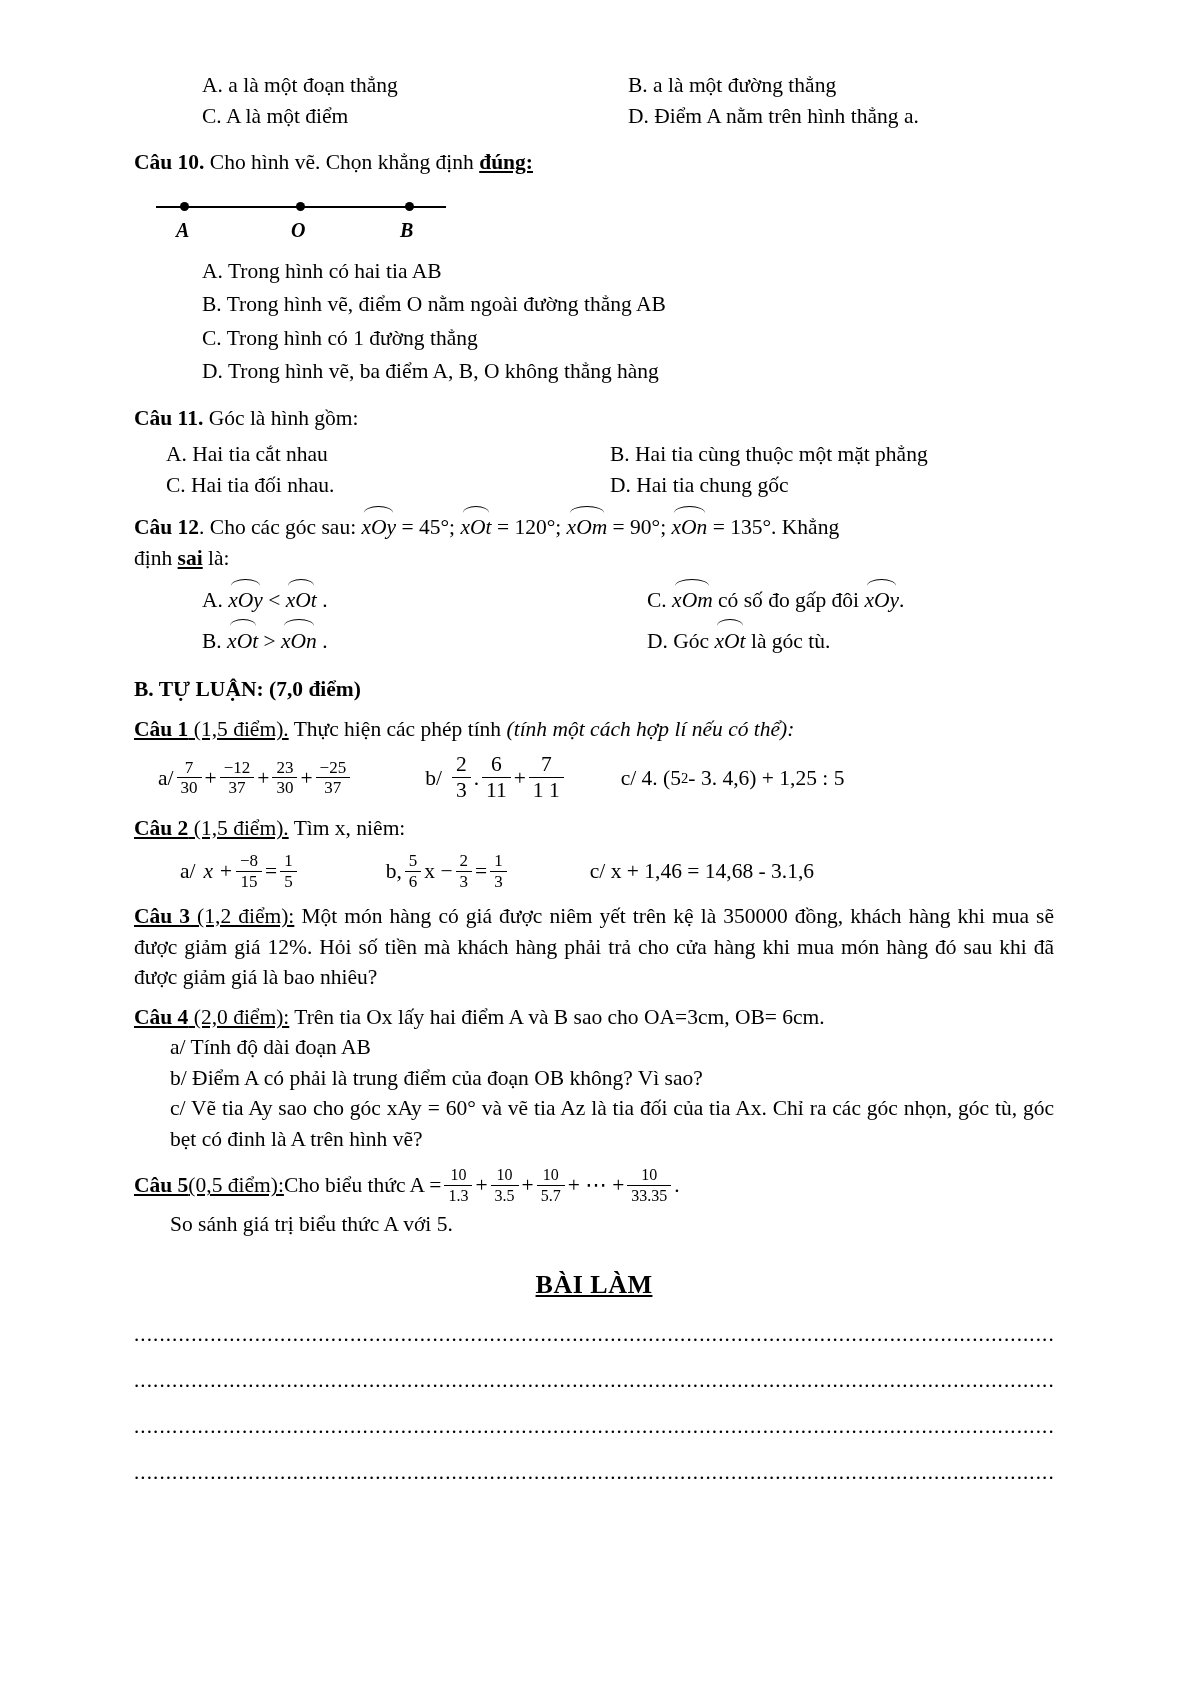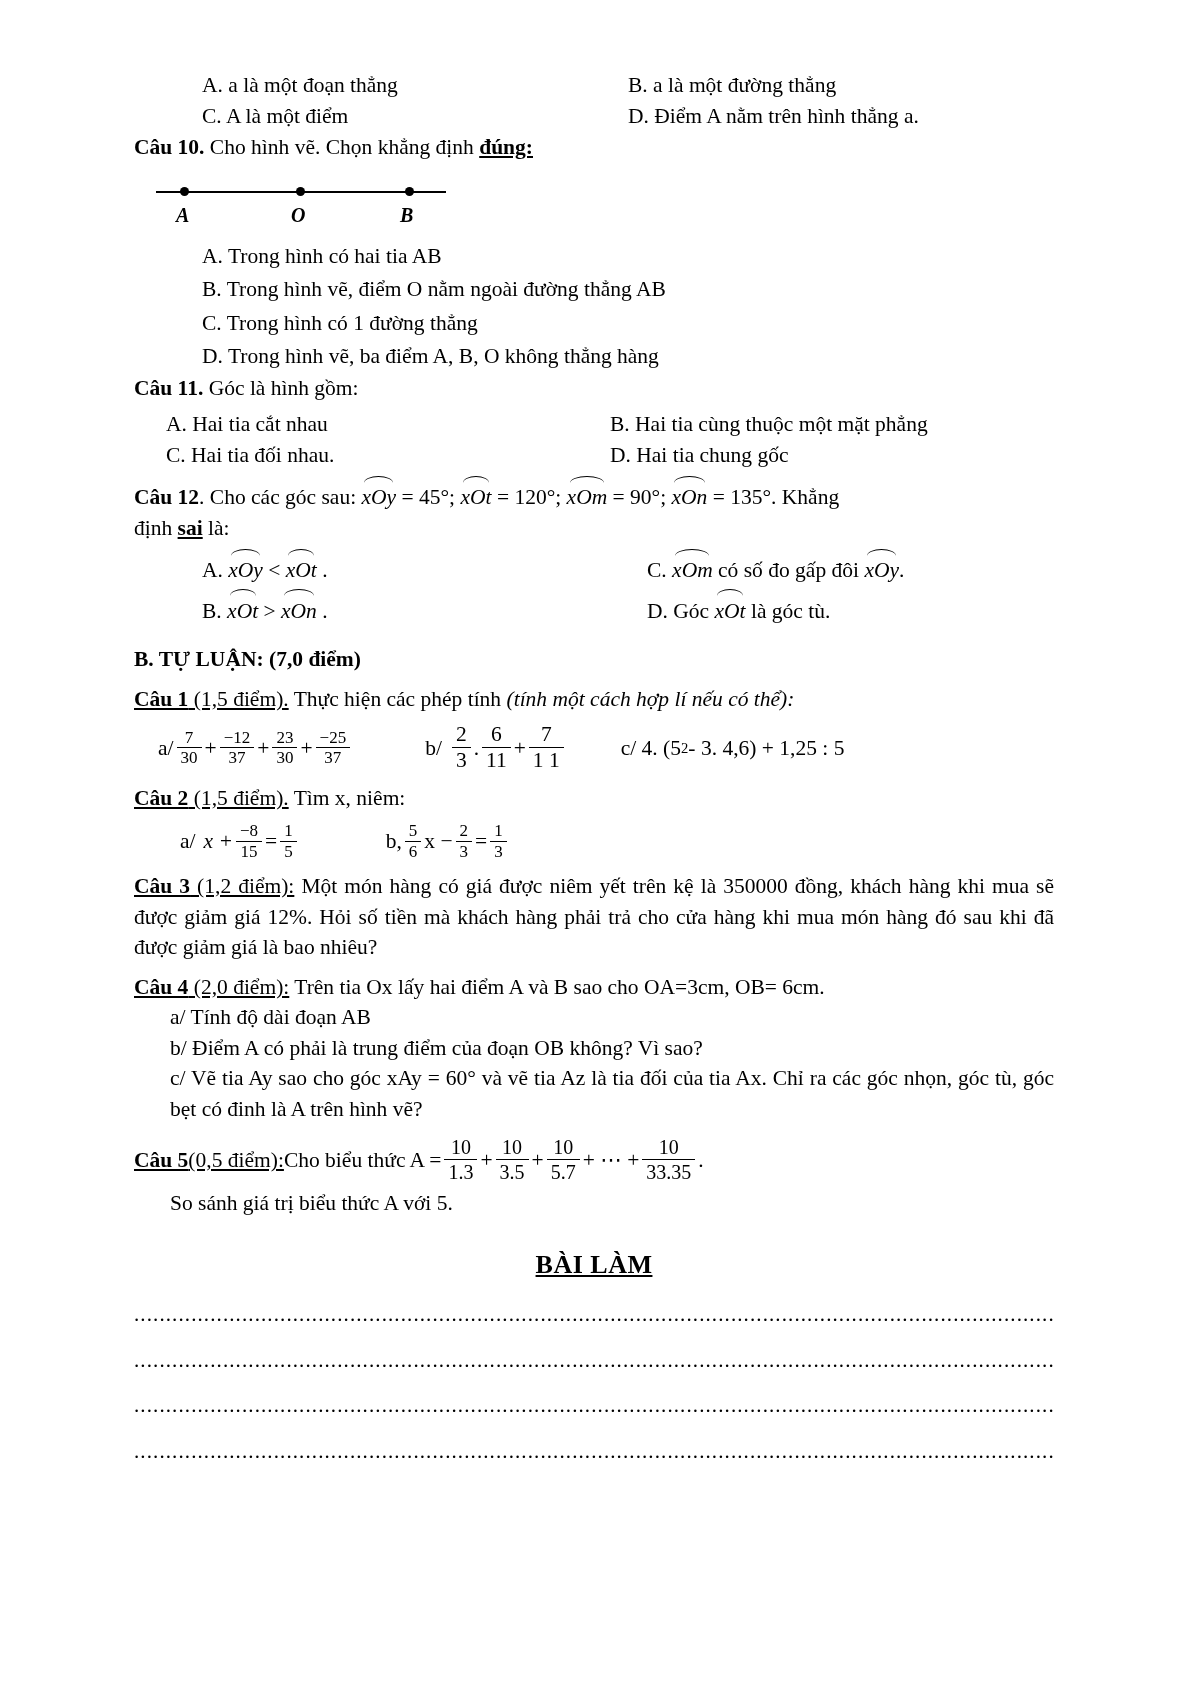--- a/index.html
+++ b/index.html
@@ -30,21 +30,21 @@
     font-size: 21.5px;
     line-height: 1.42;
   }
   .row2 {
     display: flex;
   }
   .col-a { width: 455px; }
   .col-b { width: 455px; }
   .indent-a { padding-left: 68px; }
   .q-line {
-    margin-top: 1px;
+    margin-top: 16px;
   }
   b, .b { font-weight: bold; }
   .u { text-decoration: underline; }
   .it { font-style: italic; }
   .opt {
     padding-left: 68px;
     margin-top: 3px;
   }
   .fig {
     margin: 14px 0 12px 16px;
@@ -84,21 +84,21 @@
     border-bottom: 1.6px solid #000;
     padding: 0 4px;
     line-height: 1.15;
   }
   .frac .den {
     display: block;
     padding: 0 4px;
     line-height: 1.2;
   }
   .frac.small { font-size: 17px; }
-  .frac.tiny { font-size: 20px; }
+  .frac.tiny { font-size: 16px; }
   .ang {
     display: inline-block;
     position: relative;
     font-style: italic;
   }
   .ang::before {
     content: "";
     position: absolute;
     left: 8%;
     right: 8%;
@@ -298,20 +298,21 @@
       <span class="frac small">
           <span class="num">2</span>
           <span class="den">3</span>
         </span>
       <span>=</span>
       <span class="frac small">
           <span class="num">1</span>
           <span class="den">3</span>
         </span>
 
+      <span style="padding-left:80px;">c/ x + 1,46 = 14,68 - 3.1,6</span>
     </div>
 
     <div class="cau para">
       <b class="u">Câu 3</b><span class="u"> (1,2 điểm):</span><span> Một món hàng có giá được niêm yết trên kệ là 350000 đồng, khách hàng khi mua sẽ được giảm giá 12%. Hỏi số tiền mà khách hàng phải trả cho cửa hàng khi mua món hàng đó sau khi đã được giảm giá là bao nhiêu?</span>
     </div>
 
     <div class="cau para">
       <b class="u">Câu 4</b><span class="u"> (2,0 điểm):</span><span> Trên tia Ox lấy hai điểm A và B sao cho OA=3cm, OB= 6cm.</span>
     </div>
     <div style="padding-left:36px;">a/ Tính độ dài đoạn AB</div>

